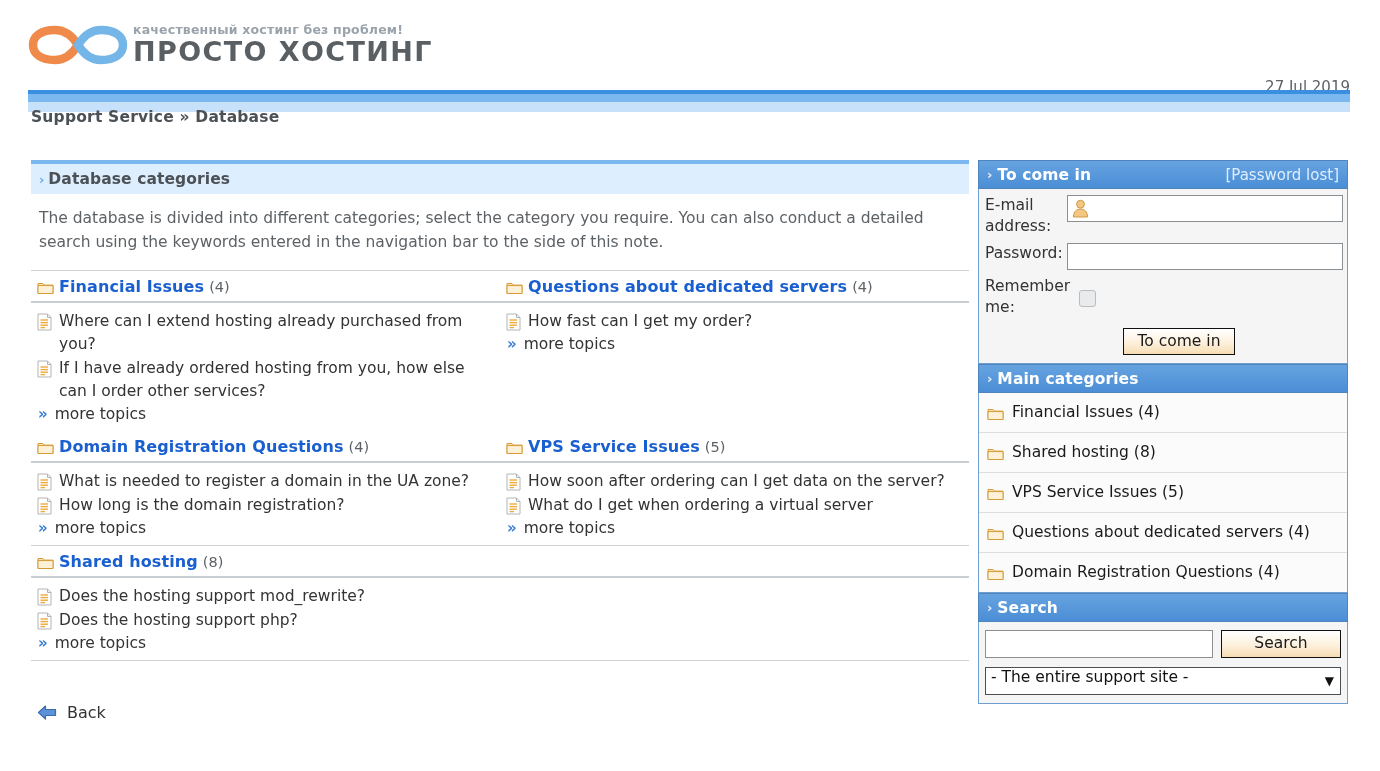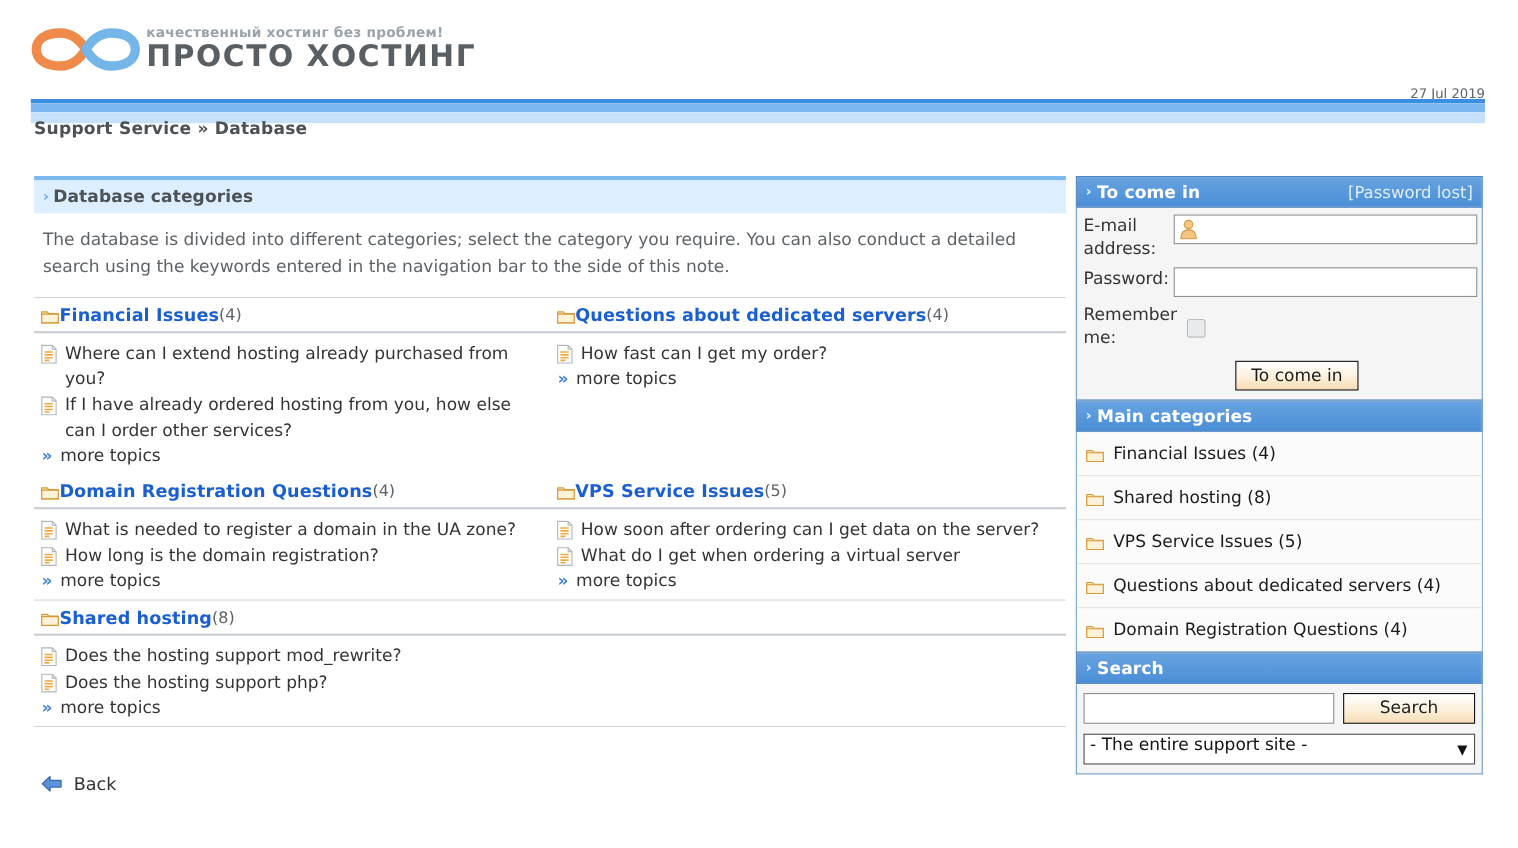--- a/index.html
+++ b/index.html
@@ -21,21 +21,21 @@
   .logo-tag{
     font-size:12.5px;color:#9aa3ab;font-weight:bold;letter-spacing:.2px;
     line-height:13px;margin-bottom:1px;
   }
   .logo-name{
     font-size:27px;color:#5a5f63;font-weight:bold;letter-spacing:1.4px;
     line-height:30px;
   }
   .header-date{
     position:absolute;right:30px;top:78px;
-    font-size:12px;color:#5d6266;
+    font-size:15px;color:#5d6266;
   }
 
   .bar-dark{position:absolute;left:28px;top:90px;width:1322px;height:4px;background:#3b8fe0;}
   .bar-mid{position:absolute;left:28px;top:94px;width:1322px;height:8px;background:#7cb8f0;}
   .bar-light{position:absolute;left:28px;top:102px;width:1322px;height:10px;background:#c7e1fb;}
 
   .breadcrumb{
     position:absolute;left:31px;top:108px;
     font-size:15.5px;font-weight:bold;color:#4c5156;letter-spacing:.2px;
   }
@@ -57,21 +57,21 @@
   .intro{
     padding:12px 2px 10px 8px;
     font-size:15.5px;line-height:24px;color:#5d6266;
   }
 
   .cat-grid{border-top:1px solid #cfd4d8;margin-top:6px;}
   .cat-row{display:flex;width:100%;}
   .cat-cell{width:50%;box-sizing:border-box;}
   .cat-cell.full{width:100%;}
   .cat-head{
-    display:flex;align-items:center;gap:0;
+    display:flex;align-items:center;gap:5px;
     padding:6px 0 5px 6px;
     border-bottom:2px solid #c9ced2;
   }
   .cat-head .cname{
     font-size:16px;font-weight:bold;color:#1a5fd0;letter-spacing:.1px;
   }
   .cat-head .ccount{font-size:14.5px;color:#5d6266;}
   .cat-body{padding:7px 4px 8px 6px;}
   .topic{
     display:flex;align-items:flex-start;gap:7px;

